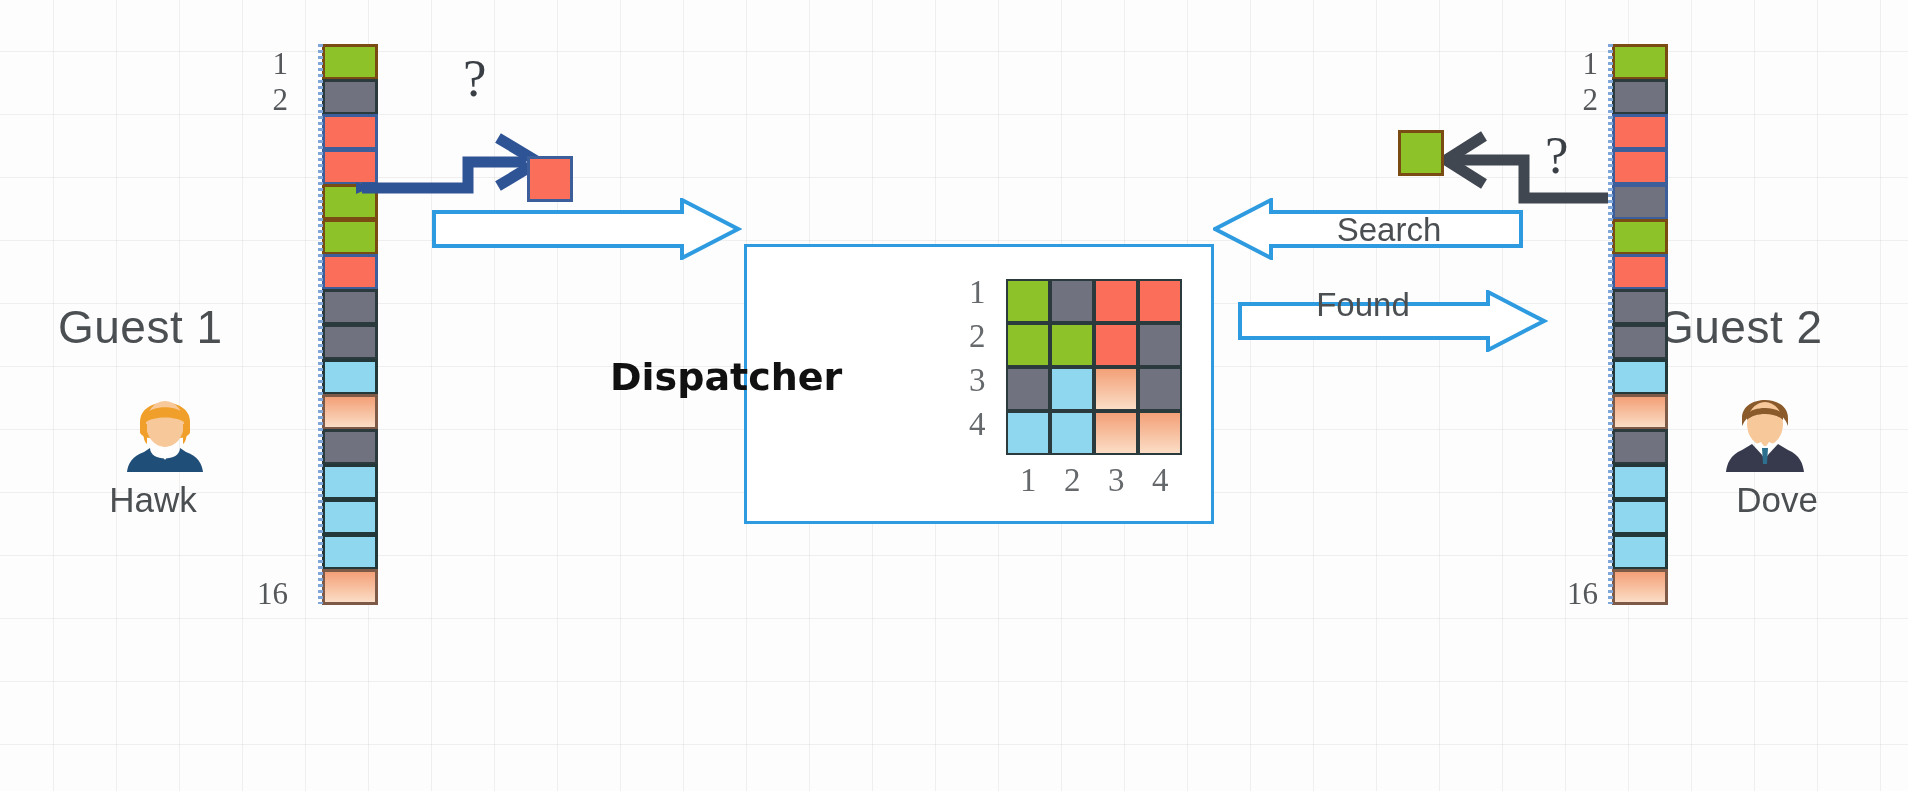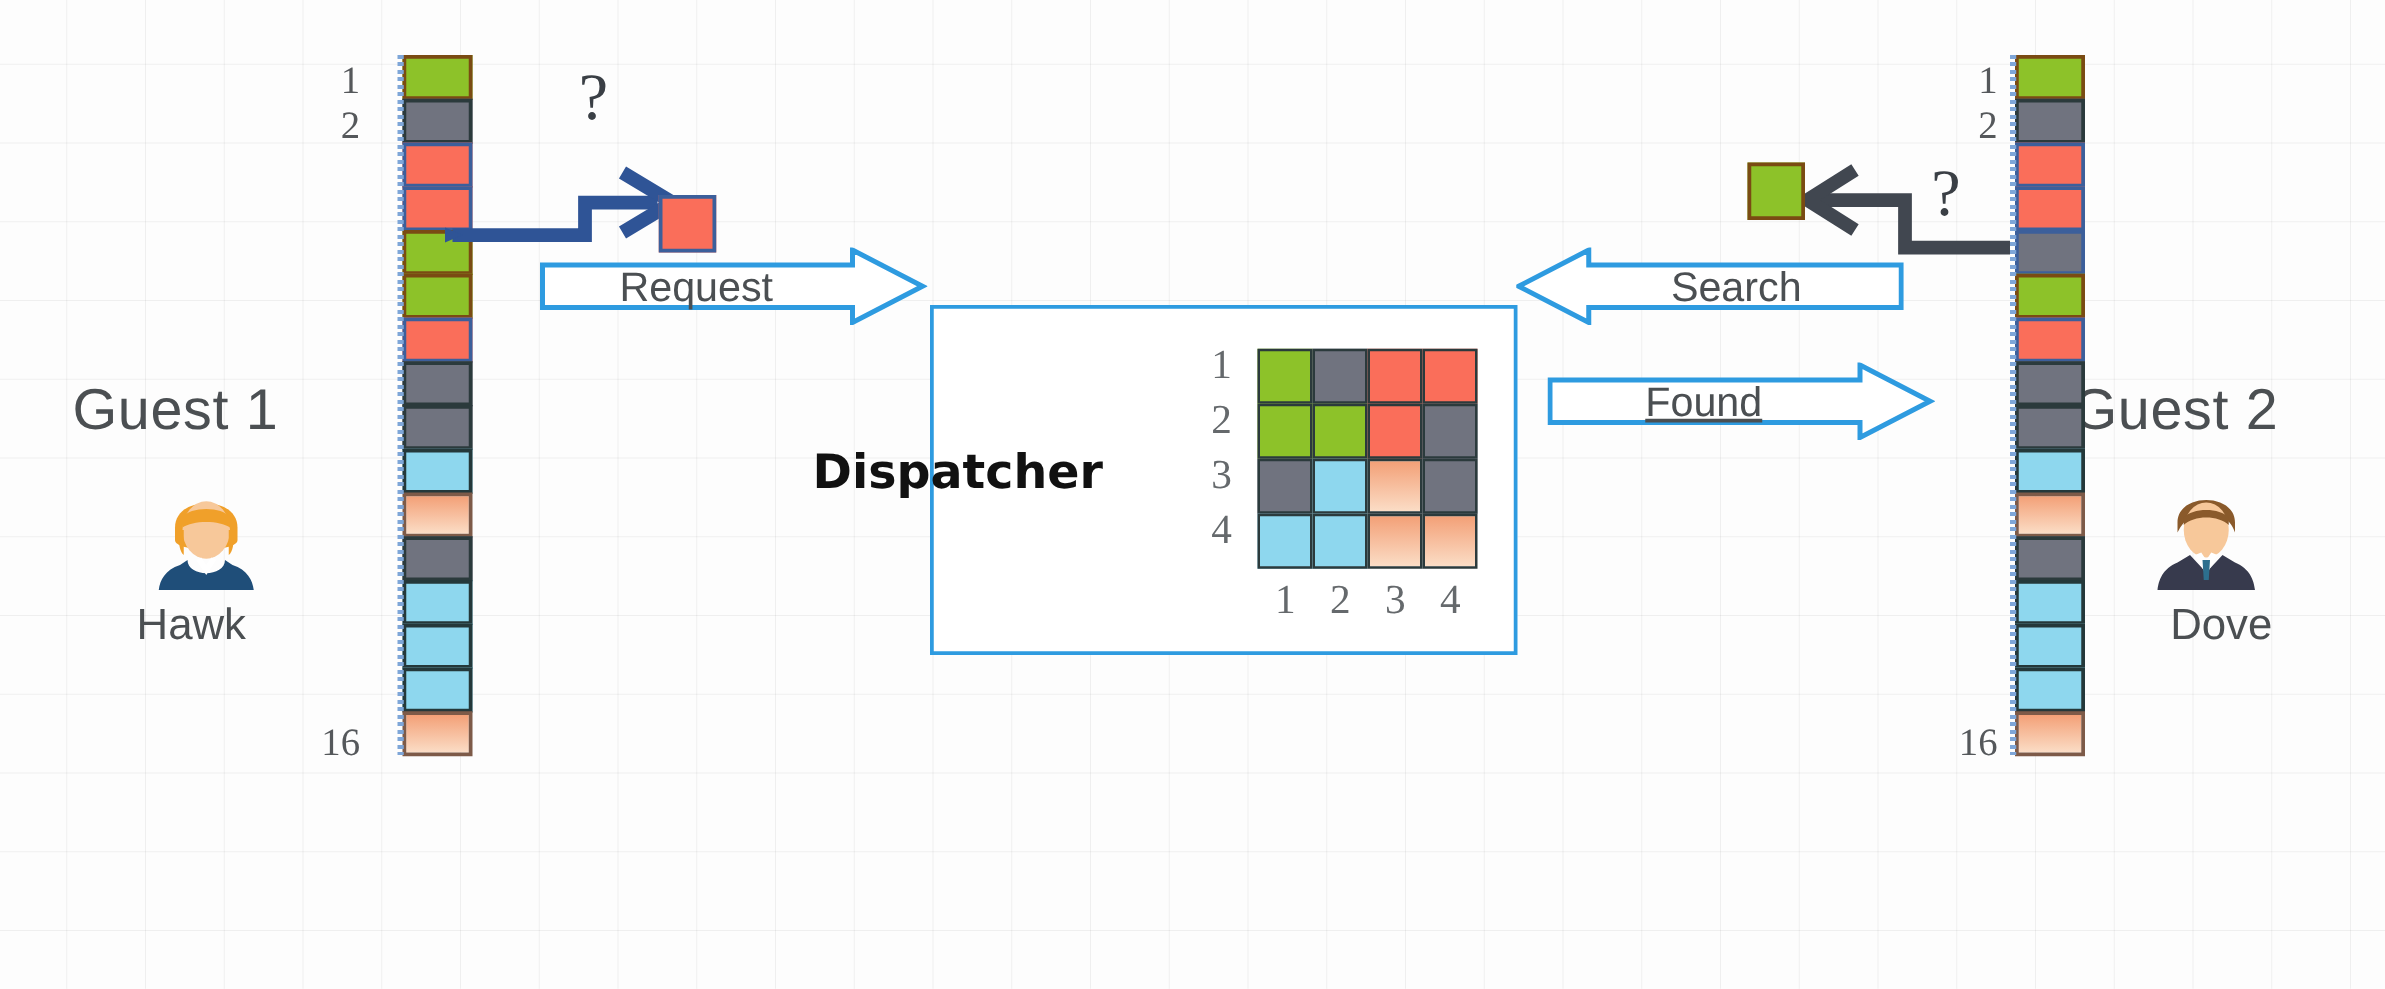--- a/index.html
+++ b/index.html
@@ -69,21 +69,20 @@
     left:744px;top:244px;width:470px;height:280px;
     border:3px solid #2e9be0;
     background:#ffffff;
     box-sizing:border-box;
   }
   #dispatcher-label{
     position:absolute;left:610px;top:355px;
     font-size:38px;font-weight:bold;color:#111111;
     font-family:"DejaVu Sans", sans-serif;
     white-space:nowrap;
-    margin-left:40px;
   }
   #grid-wrap{position:absolute;left:1007px;top:280px;}
   .grid{display:grid;grid-template-columns:repeat(4,44px);grid-template-rows:repeat(4,44px);}
   .gcell{
     width:44px;height:44px;box-sizing:border-box;
     border:2px solid #2b3a3c;margin:-1px;
   }
   .grow-lbl,.gcol-lbl{
     position:absolute;font-size:33px;color:#65696c;
     font-family:"Liberation Serif", serif;
@@ -157,21 +156,20 @@
     <path d="M150 -2 L190 22 L150 46" stroke="#2f5496" stroke-width="11" fill="none"></path>
   </svg>
 
   <div class="mini-square" style="left:527px;top:156px;background:#fa6e5a;border:3px solid #3c5f9b;"></div>
 
   <div class="q-mark" style="left:463px;top:48px;">?</div>
 
   <svg class="outline-arrow" style="left:432px;top:198px;" width="310" height="62">
     <path d="M2 14 L250 14 L250 2 L306 31 L250 60 L250 48 L2 48 Z" fill="#ffffff" stroke="#2e9be0" stroke-width="4" stroke-linejoin="miter"></path>
   </svg>
-  <div class="oa-label" style="left:432px;top:211px;width:250px;">Request</div>
 
   <div id="dispatcher-box"></div>
   <div id="dispatcher-label">Dispatcher</div>
 
   <div id="grid-wrap">
     <div class="grid" id="disp-grid">
         <div class="gcell c-green"></div>
         <div class="gcell c-gray"></div>
         <div class="gcell c-red"></div>
         <div class="gcell c-red"></div>
@@ -248,15 +246,15 @@
   <div class="q-mark" style="left:1545px;top:125px;">?</div>
 
   <svg class="outline-arrow" style="left:1213px;top:198px;" width="310" height="62">
     <path d="M308 14 L58 14 L58 2 L2 31 L58 60 L58 48 L308 48 Z" fill="#ffffff" stroke="#2e9be0" stroke-width="4" stroke-linejoin="miter"></path>
   </svg>
   <div class="oa-label" style="left:1264px;top:211px;width:250px;">Search</div>
 
   <svg class="outline-arrow" style="left:1238px;top:290px;" width="310" height="62">
     <path d="M2 14 L250 14 L250 2 L306 31 L250 60 L250 48 L2 48 Z" fill="#ffffff" stroke="#2e9be0" stroke-width="4" stroke-linejoin="miter"></path>
   </svg>
-  <div class="oa-label" style="left:1238px;top:303px;width:250px;text-decoration:underline;">Found</div>
+  <div class="oa-label" style="left:1238px;top:286px;width:250px;">Found</div>
 
 </div>
 
 </body></html>

